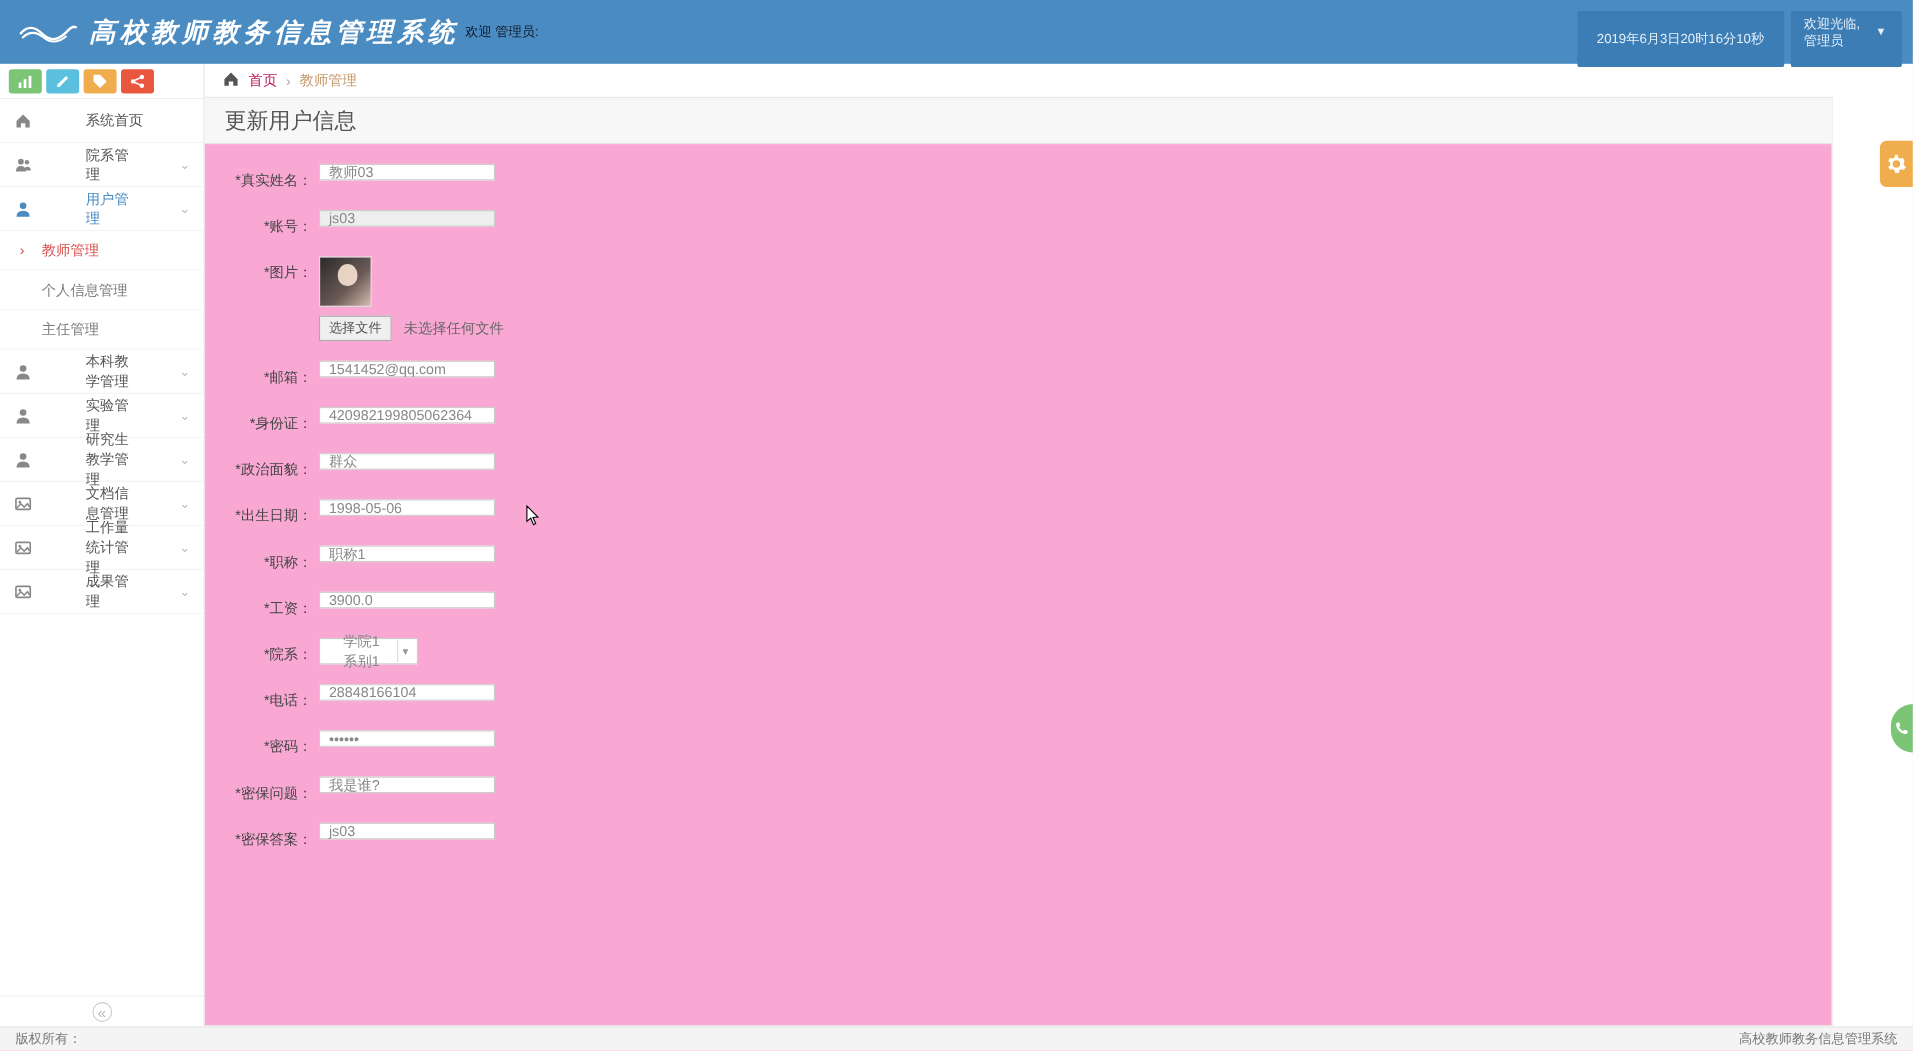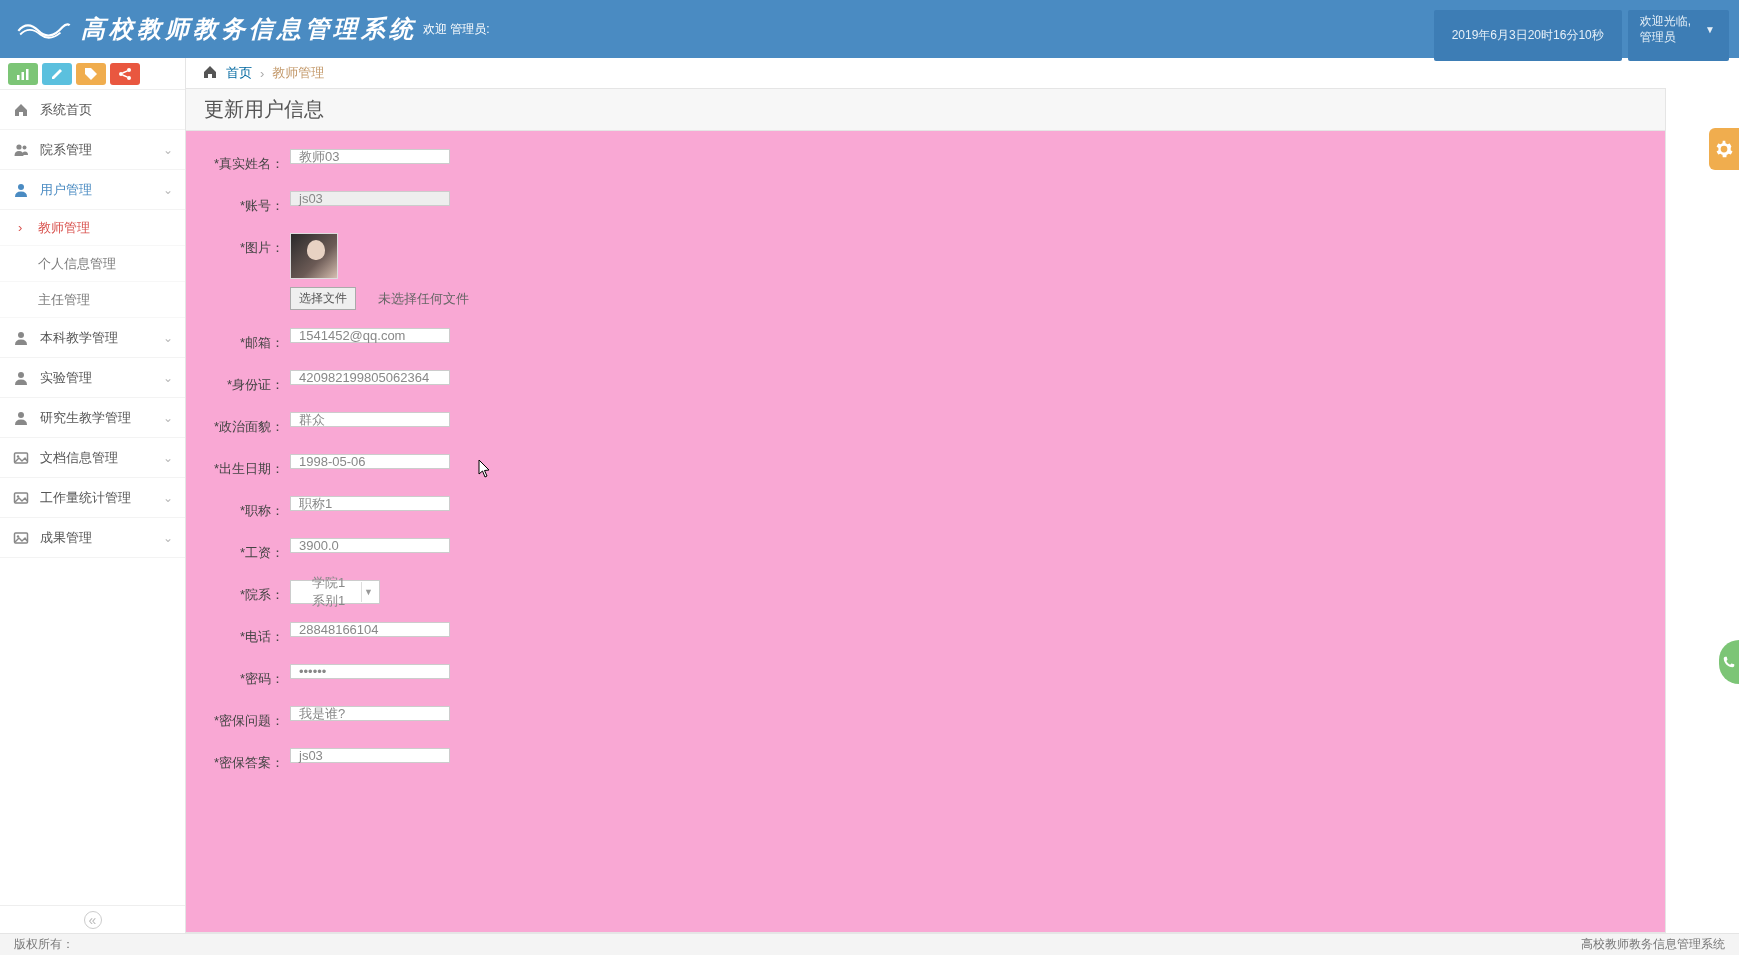--- a/index.html
+++ b/index.html
@@ -2,74 +2,74 @@
 <html><head>
 <meta charset="utf-8">
 <style>
 * { margin: 0; padding: 0; box-sizing: border-box; }
 body { font-family: "Microsoft YaHei", Arial, sans-serif; font-size: 13px; color: #555; background: #fff; overflow: hidden; width: 1739px; height: 955px; position: relative; }
 
 
 .header { height: 58px; background: #4a8bc2; display: flex; align-items: center; padding: 0 15px; color: #fff; position: relative; }
 .logo-wave { width: 58px; height: 22px; margin-right: 8px; }
 .app-title { font-size: 24px; font-weight: 600; letter-spacing: 4px; font-family: "KaiTi", "STKaiti", serif; font-style: italic; }
-.welcome-text { font-size: 12px; color: #ffffff; margin-left: 6px; }
+.welcome-text { font-size: 12px; color: #0f172a; margin-left: 6px; }
 .header-right { position: absolute; right: 10px; top: 10px; display: flex; align-items: stretch; }
 .datetime-box { background: #3d7db5; padding: 8px 18px; font-size: 12px; color: #e6f0f8; display: flex; align-items: center; border-radius: 2px; }
 .user-box { background: #3d7db5; padding: 4px 14px 16px 12px; font-size: 12px; color: #e6f0f8; margin-left: 6px; display: flex; align-items: center; border-radius: 2px; }
 .user-info-col { display: flex; flex-direction: column; line-height: 1.3; }
 .user-caret { margin-left: 14px; font-size: 10px; }
 
 
 .body-wrap { display: flex; height: calc(100% - 58px - 22px); }
 
 
 .sidebar { width: 186px; background: #fff; border-right: 1px solid #e5e5e5; display: flex; flex-direction: column; }
 .toolbar-mini { height: 32px; display: flex; align-items: center; gap: 4px; padding: 0 6px 0 8px; border-bottom: 1px solid #eee; }
 .mini-btn { width: 30px; height: 22px; border-radius: 3px; display: flex; align-items: center; justify-content: center; color: #fff; font-size: 12px; cursor: pointer; }
 .mini-green { background: #7cc576; }
 .mini-blue { background: #5bc0de; }
 .mini-orange { background: #f0ad4e; }
 .mini-red { background: #e9573f; }
 .menu-list { flex: 1; overflow: auto; }
-.menu-item { height: 40px; display: flex; align-items: center; padding: 0 12px; cursor: pointer; border-bottom: 1px solid #f3f3f3; color: #555; }
+.menu-item { height: 40px; display: flex; align-items: center; padding: 0 12px; cursor: pointer; border-bottom: 1px solid #f3f3f3; color: #555; gap: 38px; }
 .menu-icon { width: 18px; height: 18px; margin-right: 10px; color: #888; display: inline-flex; align-items: center; justify-content: center; }
 .menu-label { flex: 1; font-size: 13px; }
 .menu-chevron { color: #bbb; font-size: 12px; }
 .menu-item.active { color: #4a8bc2; }
 .submenu { }
 .submenu-item { height: 36px; display: flex; align-items: center; padding-left: 38px; font-size: 13px; color: #7b7b7b; cursor: pointer; border-bottom: 1px solid #f7f7f7; position: relative; }
 .submenu-item.active { color: #d9534f; }
 .submenu-item.active::before { content: "›"; position: absolute; left: 18px; color: #d9534f; }
 .collapse-bar { height: 28px; border-top: 1px solid #eee; display: flex; align-items: center; justify-content: center; cursor: pointer; color: #bbb; font-size: 14px; }
 .collapse-circle { width: 18px; height: 18px; border: 1px solid #ccc; border-radius: 50%; display: flex; align-items: center; justify-content: center; }
 
 
 .main { flex: 1; display: flex; flex-direction: column; overflow: hidden; }
 .breadcrumb { height: 32px; display: flex; align-items: center; padding: 0 16px; font-size: 13px; color: #666; gap: 8px; }
 .breadcrumb .home-ic { color: #666; }
-.breadcrumb a { color: #0369a1; text-decoration: none; }
+.breadcrumb a { color: #be185d; text-decoration: none; }
 .breadcrumb .sep { color: #aaa; }
 .breadcrumb .current { color: #c49a6c; }
 
 .panel { margin: 0 0 0 0; border: 1px solid #e5e5e5; border-left: none; width: 1480px; }
 .panel-head { height: 42px; background: #f7f7f7; border-bottom: 1px solid #e5e5e5; display: flex; align-items: center; padding: 0 18px; font-size: 20px; color: #555; }
 .panel-body { padding: 18px 14px 14px 14px; height: calc(100vh - 58px - 22px - 32px - 42px); overflow-y: auto; background: #f9a8d4; }
 
 .form-row { display: flex; align-items: flex-start; margin-bottom: 18px; }
 .form-label { width: 90px; text-align: right; padding-right: 6px; padding-top: 6px; font-size: 13px; color: #444; white-space: nowrap; }
 .form-control { width: 160px; height: 15px; border: 1px solid #ccc; background: #fff; padding: 0 8px; font-size: 13px; color: #888; display: flex; align-items: center; }
 .form-control.disabled { background: #eee; }
 .form-select { width: 90px; height: 24px; border: 1px solid #ccc; display: flex; align-items: center; padding: 0 21px; font-size: 13px; color: #888; position: relative; background: #fff; }
 .form-select .sel-caret { position: absolute; right: 4px; top: 1px; width: 14px; height: 20px; border-left: 1px solid #ddd; display: flex; align-items: center; justify-content: center; color: #999; font-size: 9px; }
 
 .avatar-box { display: flex; flex-direction: column; gap: 8px; }
 .avatar-img { width: 48px; height: 46px; background: linear-gradient(135deg,#2a2a2a 0%, #6b5a55 60%, #d6beb0 100%); border: 1px solid #ddd; position: relative; overflow: hidden; }
 .avatar-img::after { content: ""; position: absolute; left: 16px; top: 6px; width: 18px; height: 20px; background: #e8d2c3; border-radius: 50% 50% 46% 46%; }
-.file-row { display: flex; align-items: center; gap: 22px; }
+.file-row { display: flex; align-items: center; gap: 11px; }
 .file-btn { border: 1px solid #aaa; background: #efefef; padding: 2px 8px; font-size: 12px; cursor: pointer; }
 .file-status { color: #666; font-size: 13px; }
 
 
 .float-gear { position: absolute; right: 0; top: 128px; width: 30px; height: 42px; background: #f0ad4e; border-radius: 6px 0 0 6px; display: flex; align-items: center; justify-content: center; color: #fff; font-size: 18px; cursor: pointer; }
 .float-phone { position: absolute; right: 0; top: 640px; width: 20px; height: 44px; background: #7cc576; border-radius: 22px 0 0 22px; display: flex; align-items: center; justify-content: center; color: #fff; font-size: 14px; cursor: pointer; }
 
 
 .footer { position: absolute; bottom: 0; left: 0; right: 0; height: 22px; background: #f4f4f4; border-top: 1px solid #e5e5e5; display: flex; align-items: center; justify-content: space-between; padding: 0 14px; font-size: 12px; color: #777; }
 

